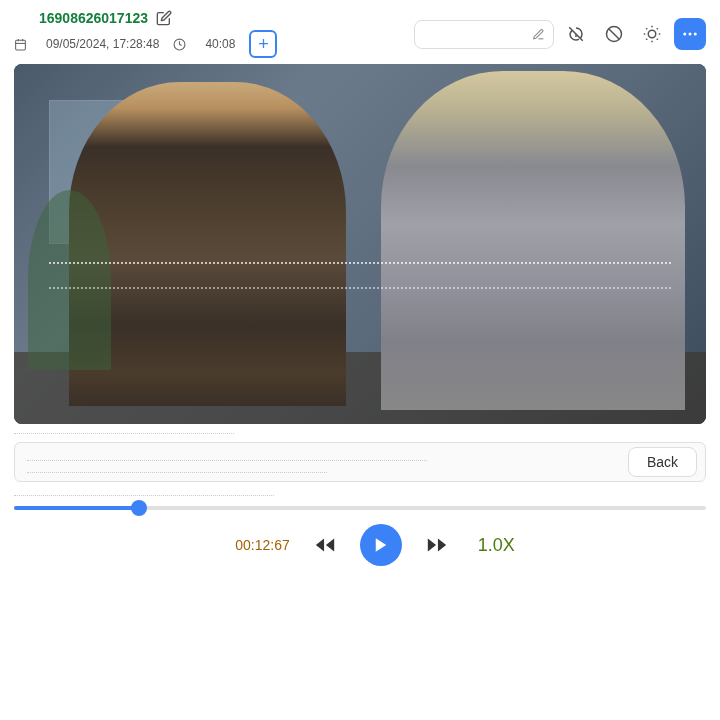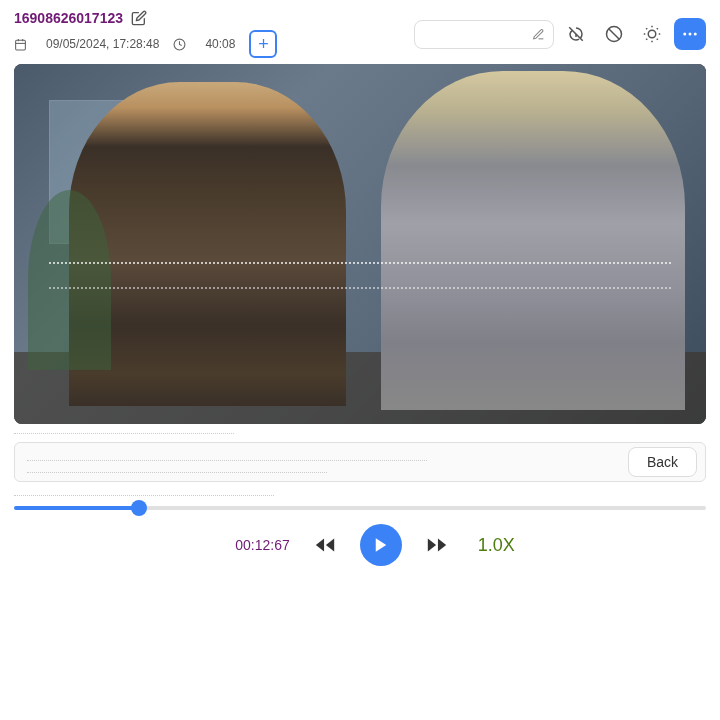--- a/index.html
+++ b/index.html
@@ -32,21 +32,22 @@
       gap: 4px;
     }
     .header-id-row {
       display: flex;
       align-items: center;
       gap: 8px;
     }
     .header-id {
       font-size: 14px;
       font-weight: 600;
-      color: #701a75;
+      color: #15803d;
+      margin-left: 25px;
     }
     .edit-icon-btn {
       background: none;
       border: none;
       cursor: pointer;
       padding: 0;
       display: flex;
       align-items: center;
     }
     .header-meta {
@@ -275,21 +276,21 @@
     .playback-bar {
       display: flex;
       align-items: center;
       justify-content: center;
       gap: 20px;
       padding: 8px 14px 10px;
       background: #fff;
     }
     .time-display {
       font-size: 14px;
-      color: #701a75;
+      color: #a16207;
       font-variant-numeric: tabular-nums;
       margin-left: 36px;
     }
     .ctrl-btn {
       background: none;
       border: none;
       cursor: pointer;
       display: flex;
       align-items: center;
       justify-content: center;

